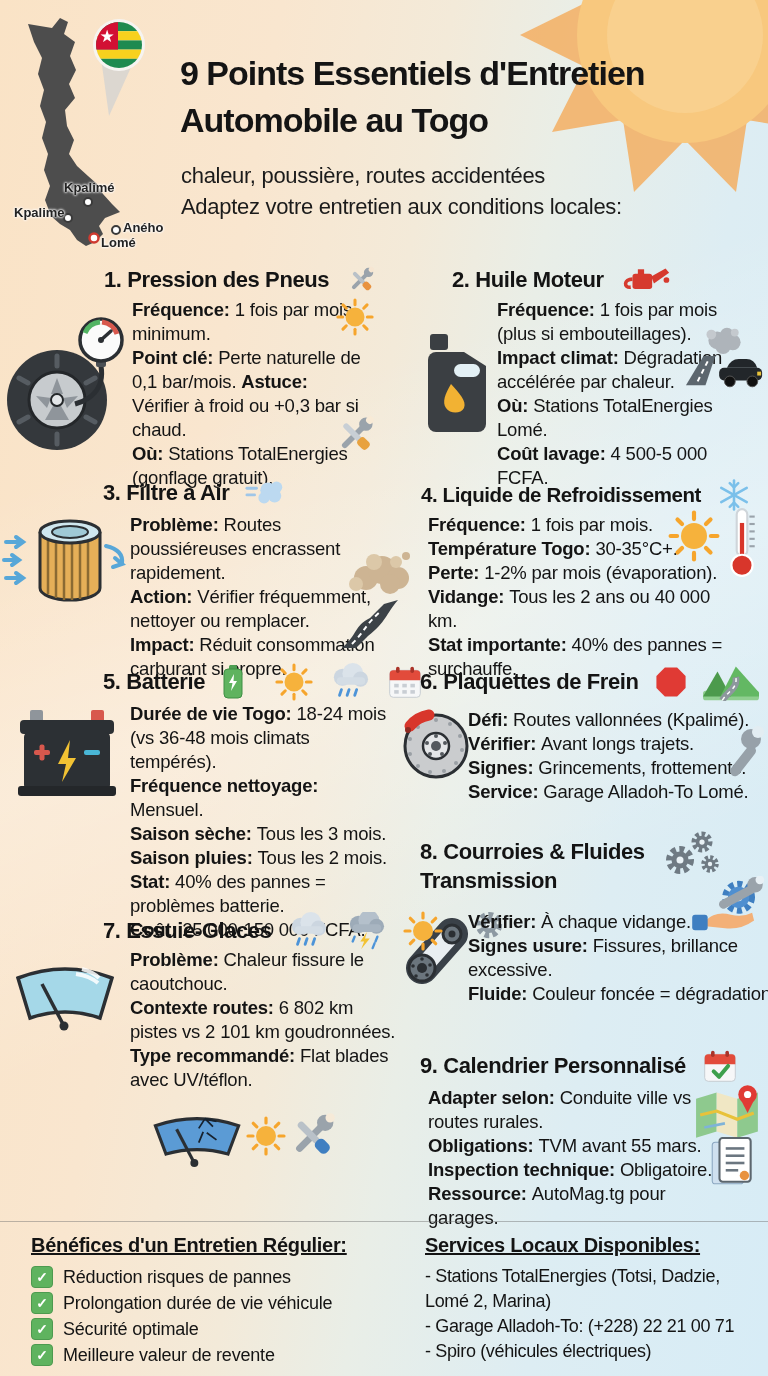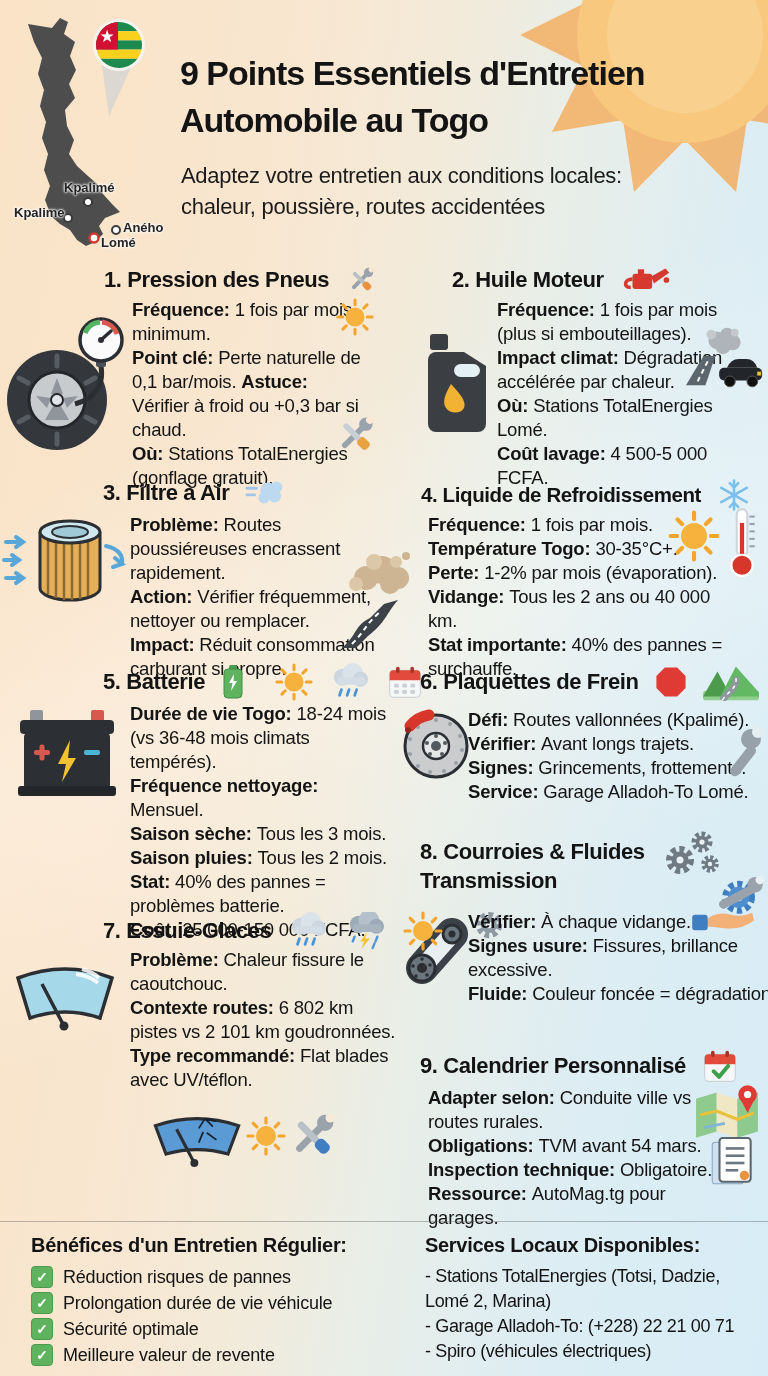--- a/index.html
+++ b/index.html
@@ -17,21 +17,21 @@
   .city-label{position:absolute;font-size:13px;font-weight:bold;color:#222;
     text-shadow:0 0 3px #fff,0 0 3px #fff,0 0 2px #fff;white-space:nowrap;}
   
   .sec-title{position:absolute;display:flex;align-items:center;gap:16px;font-size:22px;font-weight:bold;letter-spacing:-.4px;white-space:nowrap;}
   .sec-title.tight{font-size:20.5px;}
   .facts{position:absolute;font-size:18.5px;line-height:24px;letter-spacing:-.2px;}
   .fact-line b{font-weight:bold;}
   .ti{flex:0 0 auto;}
   
   .footer-divider{position:absolute;left:0;top:1221px;width:768px;height:1px;background:rgba(110,110,110,.45);}
-  .footer-h{position:absolute;font-size:20px;font-weight:bold;letter-spacing:-.3px;white-space:nowrap;}
+  .footer-h{position:absolute;font-size:20px;font-weight:bold;letter-spacing:-.3px;white-space:nowrap;text-decoration:underline;}
   .benefit-row{display:flex;align-items:center;gap:10px;height:26px;}
   .check-icon{flex:0 0 auto;width:20px;height:20px;border-radius:4px;background:#5fb35f;border:1px solid #4d9a4f;
     color:#fff;font-size:14px;font-weight:bold;display:flex;align-items:center;justify-content:center;}
   .benefit-text{font-size:18px;letter-spacing:-.2px;}
   #benefit-list{position:absolute;left:31px;top:1264px;}
   #service-list{position:absolute;left:425px;top:1264px;width:336px;font-size:18px;line-height:25px;letter-spacing:-.35px;}
   .service-row{margin:0;}
 </style>
 </head>
 <body>
@@ -71,22 +71,22 @@
   <div class="city-label" style="left:64px;top:180px;">Kpalimé</div>
   <div class="city-label" style="left:14px;top:205px;">Kpalime</div>
   <div class="city-label" style="left:123px;top:220px;">Aného</div>
   <div class="city-label" style="left:101px;top:235px;">Lomé</div>
 
   <div class="main-title">
     <div>9 Points Essentiels d'Entretien</div>
     <div>Automobile au Togo</div>
   </div>
   <div class="subtitle">
+    <div>chaleur, poussière, routes accidentées</div>
     <div>Adaptez votre entretien aux conditions locales:</div>
-    <div>chaleur, poussière, routes accidentées</div>
   </div>
 
   <div class="sec-title" style="left:104px;top:264px;">
     <span>1. Pression des Pneus</span>
     <svg class="ti" width="32" height="32" viewBox="0 0 48 48">
       <g transform="rotate(45 24 24)">
           <rect x="21" y="8" width="6" height="34" rx="3" fill="#9aa3ab"></rect>
           <circle cx="24" cy="8" r="7" fill="#9aa3ab"></circle>
           <circle cx="24" cy="2" r="4" fill="#f6e6d2"></circle>
         </g>
@@ -564,21 +564,21 @@
     <svg class="ti" width="36" height="36" viewBox="0 0 40 40">
       <rect x="3" y="7" width="34" height="30" rx="4" fill="#f6f7f8" stroke="#c3c9cf"></rect>
       <path d="M3 11 a4 4 0 0 1 4 -4 h26 a4 4 0 0 1 4 4 v7 H3 Z" fill="#e24b3b"></path>
       <rect x="10" y="3" width="4" height="7" rx="2" fill="#aa3328"></rect>
         <rect x="26" y="3" width="4" height="7" rx="2" fill="#aa3328"></rect>
       <path d="M13 26 l6 6 l10 -12" stroke="#3da04c" stroke-width="4.5" fill="none" stroke-linecap="round" stroke-linejoin="round"></path>
     </svg>
   </div>
   <div class="facts" style="left:428px;top:1086px;width:312px;">
       <div class="fact-line"><b>Adapter selon: </b><span>Conduite ville vs routes rurales.</span></div>
-      <div class="fact-line"><b>Obligations: </b><span>TVM avant 54 mars.</span></div>
+      <div class="fact-line"><b>Obligations: </b><span>TVM avant 55 mars.</span></div>
       <div class="fact-line"><b>Inspection technique: </b><span>Obligatoire.</span></div>
       <div class="fact-line"><b>Ressource: </b><span>AutoMag.tg pour garages.</span></div>
     </div>
   <svg class="abs" style="left:694px;top:1084px;" width="68" height="54" viewBox="0 0 66 52">
     <polygon points="2,14 22,8 22,46 2,52" fill="#8ec98e"></polygon>
     <polygon points="22,8 42,14 42,52 22,46" fill="#f0e7c4"></polygon>
     <polygon points="42,14 62,8 62,46 62,46 42,52" fill="#8ec98e"></polygon>
     <path d="M6 30 L22 26 42 34 58 28" stroke="#e8c23a" stroke-width="3" fill="none"></path>
     <path d="M10 42 L30 38" stroke="#7fb3d8" stroke-width="2.5" fill="none"></path>
     <polygon points="45,14 59,14 52,28" fill="#e03a34"></polygon>

